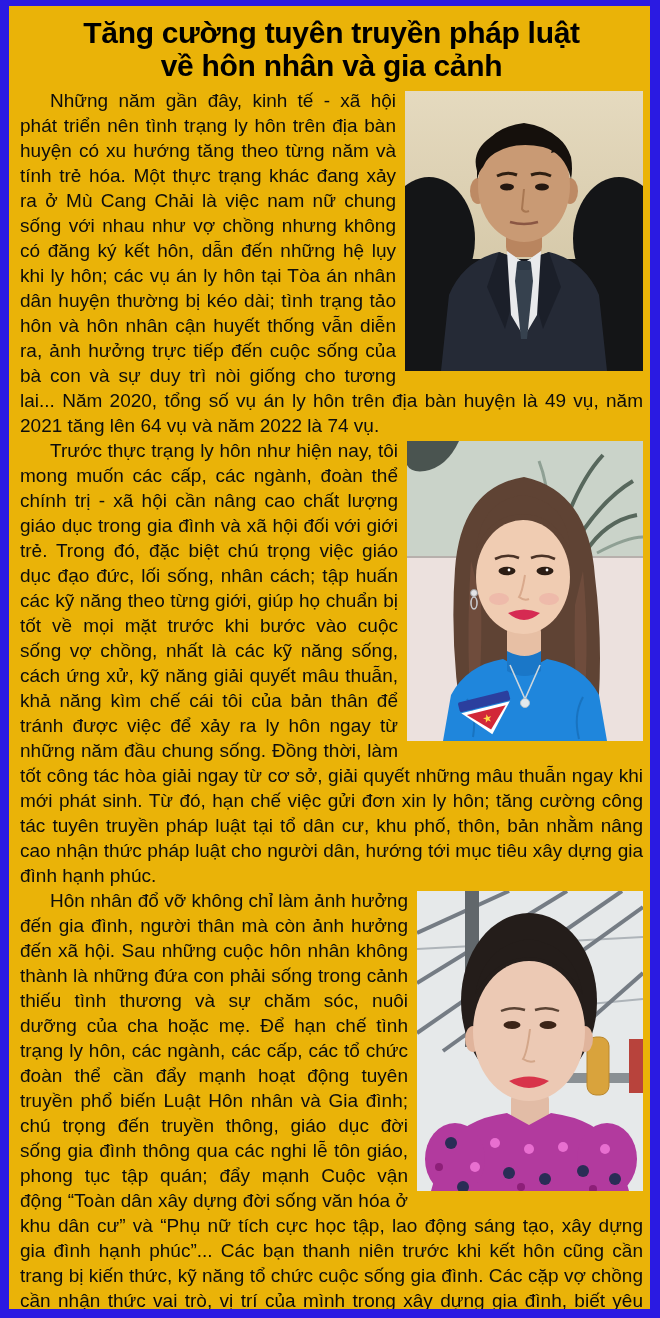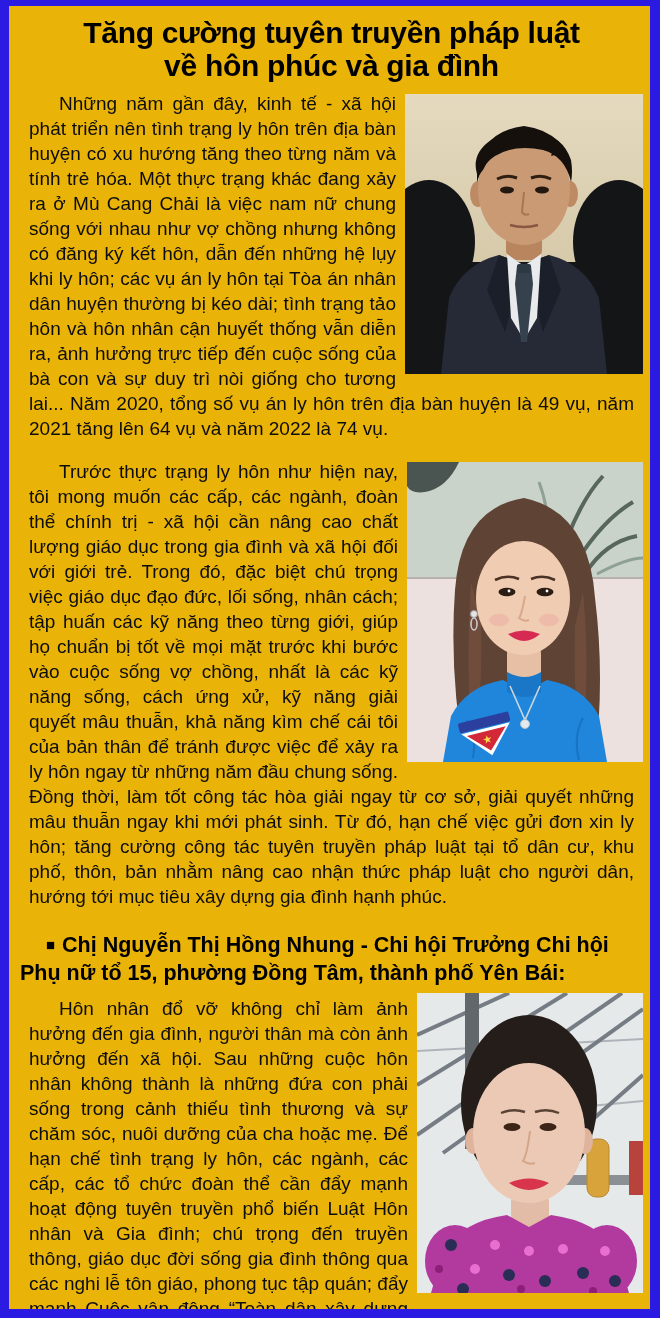--- a/index.html
+++ b/index.html
@@ -27,41 +27,41 @@
     margin:14px 0 3px;
     font-size:21.5px;line-height:27px;font-weight:bold;color:#000;
     text-indent:26px;
   }
   h2.heading .sq{
     font-size:15px;
     margin-right:7px;
     position:relative;top:-2px;
   }
   p.para{
-    margin:9px;
+    margin:0;
     font-size:19px;line-height:25px;
     text-align:justify;
     text-indent:30px;
     color:#0d0d0d;
   }
   figure.photo{
     float:right;
     margin:3px 0 6px 9px;
     padding:0;
     line-height:0;
   }
   figure.photo svg{display:block;}
 </style>
 </head>
 <body>
 
 <div class="frame">
   <div class="paper">
 
-    <h1 class="title"><span>Tăng cường tuyên truyền pháp luật</span><br><span>về hôn phúc và gia đình</span></h1>
+    <h1 class="title"><span>Tăng cường tuyên truyền pháp luật</span><br><span>về hôn nhân và gia cảnh</span></h1>
 
     <section class="sec">
       <figure class="photo">
         <svg width="238" height="280" viewBox="0 0 238 280">
           <defs>
             <linearGradient id="tanbg" x1="0" y1="0" x2="0" y2="1">
               <stop offset="0" stop-color="#e5dabf"></stop>
                 <stop offset="1" stop-color="#cdbf9d"></stop>
             </linearGradient>
           </defs>
@@ -164,21 +164,20 @@
             <polygon points="-25,-6 25,-6 0,22" fill="#ffffff"></polygon>
             <polygon points="-20,-3 20,-3 0,17" fill="#d22838"></polygon>
             <text x="-5.8" y="9" font-size="11" fill="#ffd949">★</text>
           </g>
         </svg>
       </figure>
       <p class="para">Trước thực trạng ly hôn như hiện nay, tôi mong muốn các cấp, các ngành, đoàn thể chính trị - xã hội cần nâng cao chất lượng giáo dục trong gia đình và xã hội đối với giới trẻ. Trong đó, đặc biệt chú trọng việc giáo dục đạo đức, lối sống, nhân cách; tập huấn các kỹ năng theo từng giới, giúp họ chuẩn bị tốt về mọi mặt trước khi bước vào cuộc sống vợ chồng, nhất là các kỹ năng sống, cách ứng xử, kỹ năng giải quyết mâu thuẫn, khả năng kìm chế cái tôi của bản thân để tránh được việc để xảy ra ly hôn ngay từ những năm đầu chung sống. Đồng thời, làm tốt công tác hòa giải ngay từ cơ sở, giải quyết những mâu thuẫn ngay khi mới phát sinh. Từ đó, hạn chế việc gửi đơn xin ly hôn; tăng cường công tác tuyên truyền pháp luật tại tổ dân cư, khu phố, thôn, bản nhằm nâng cao nhận thức pháp luật cho người dân, hướng tới mục tiêu xây dựng gia đình hạnh phúc.</p>
     </section>
 
     <section class="sec">
-      <h2 class="heading"><span class="sq">■</span><span>Chị Nguyễn Thị Hồng Nhung - Chi hội Trưởng Chi hội Phụ nữ tổ 15, phường Đồng Tâm, thành phố Yên Bái:</span></h2>
       <figure class="photo">
         <svg width="226" height="300" viewBox="0 0 226 300">
           <rect width="226" height="300" fill="#e6e9ea"></rect>
 
           <g stroke="#aeb4b9" stroke-width="2">
             <line x1="0" y1="58" x2="226" y2="46"></line>
             <line x1="120" y1="118" x2="226" y2="108"></line>
           </g>
           <g stroke="#757c84" stroke-width="4">
             <line x1="0" y1="42" x2="92" y2="0"></line>

